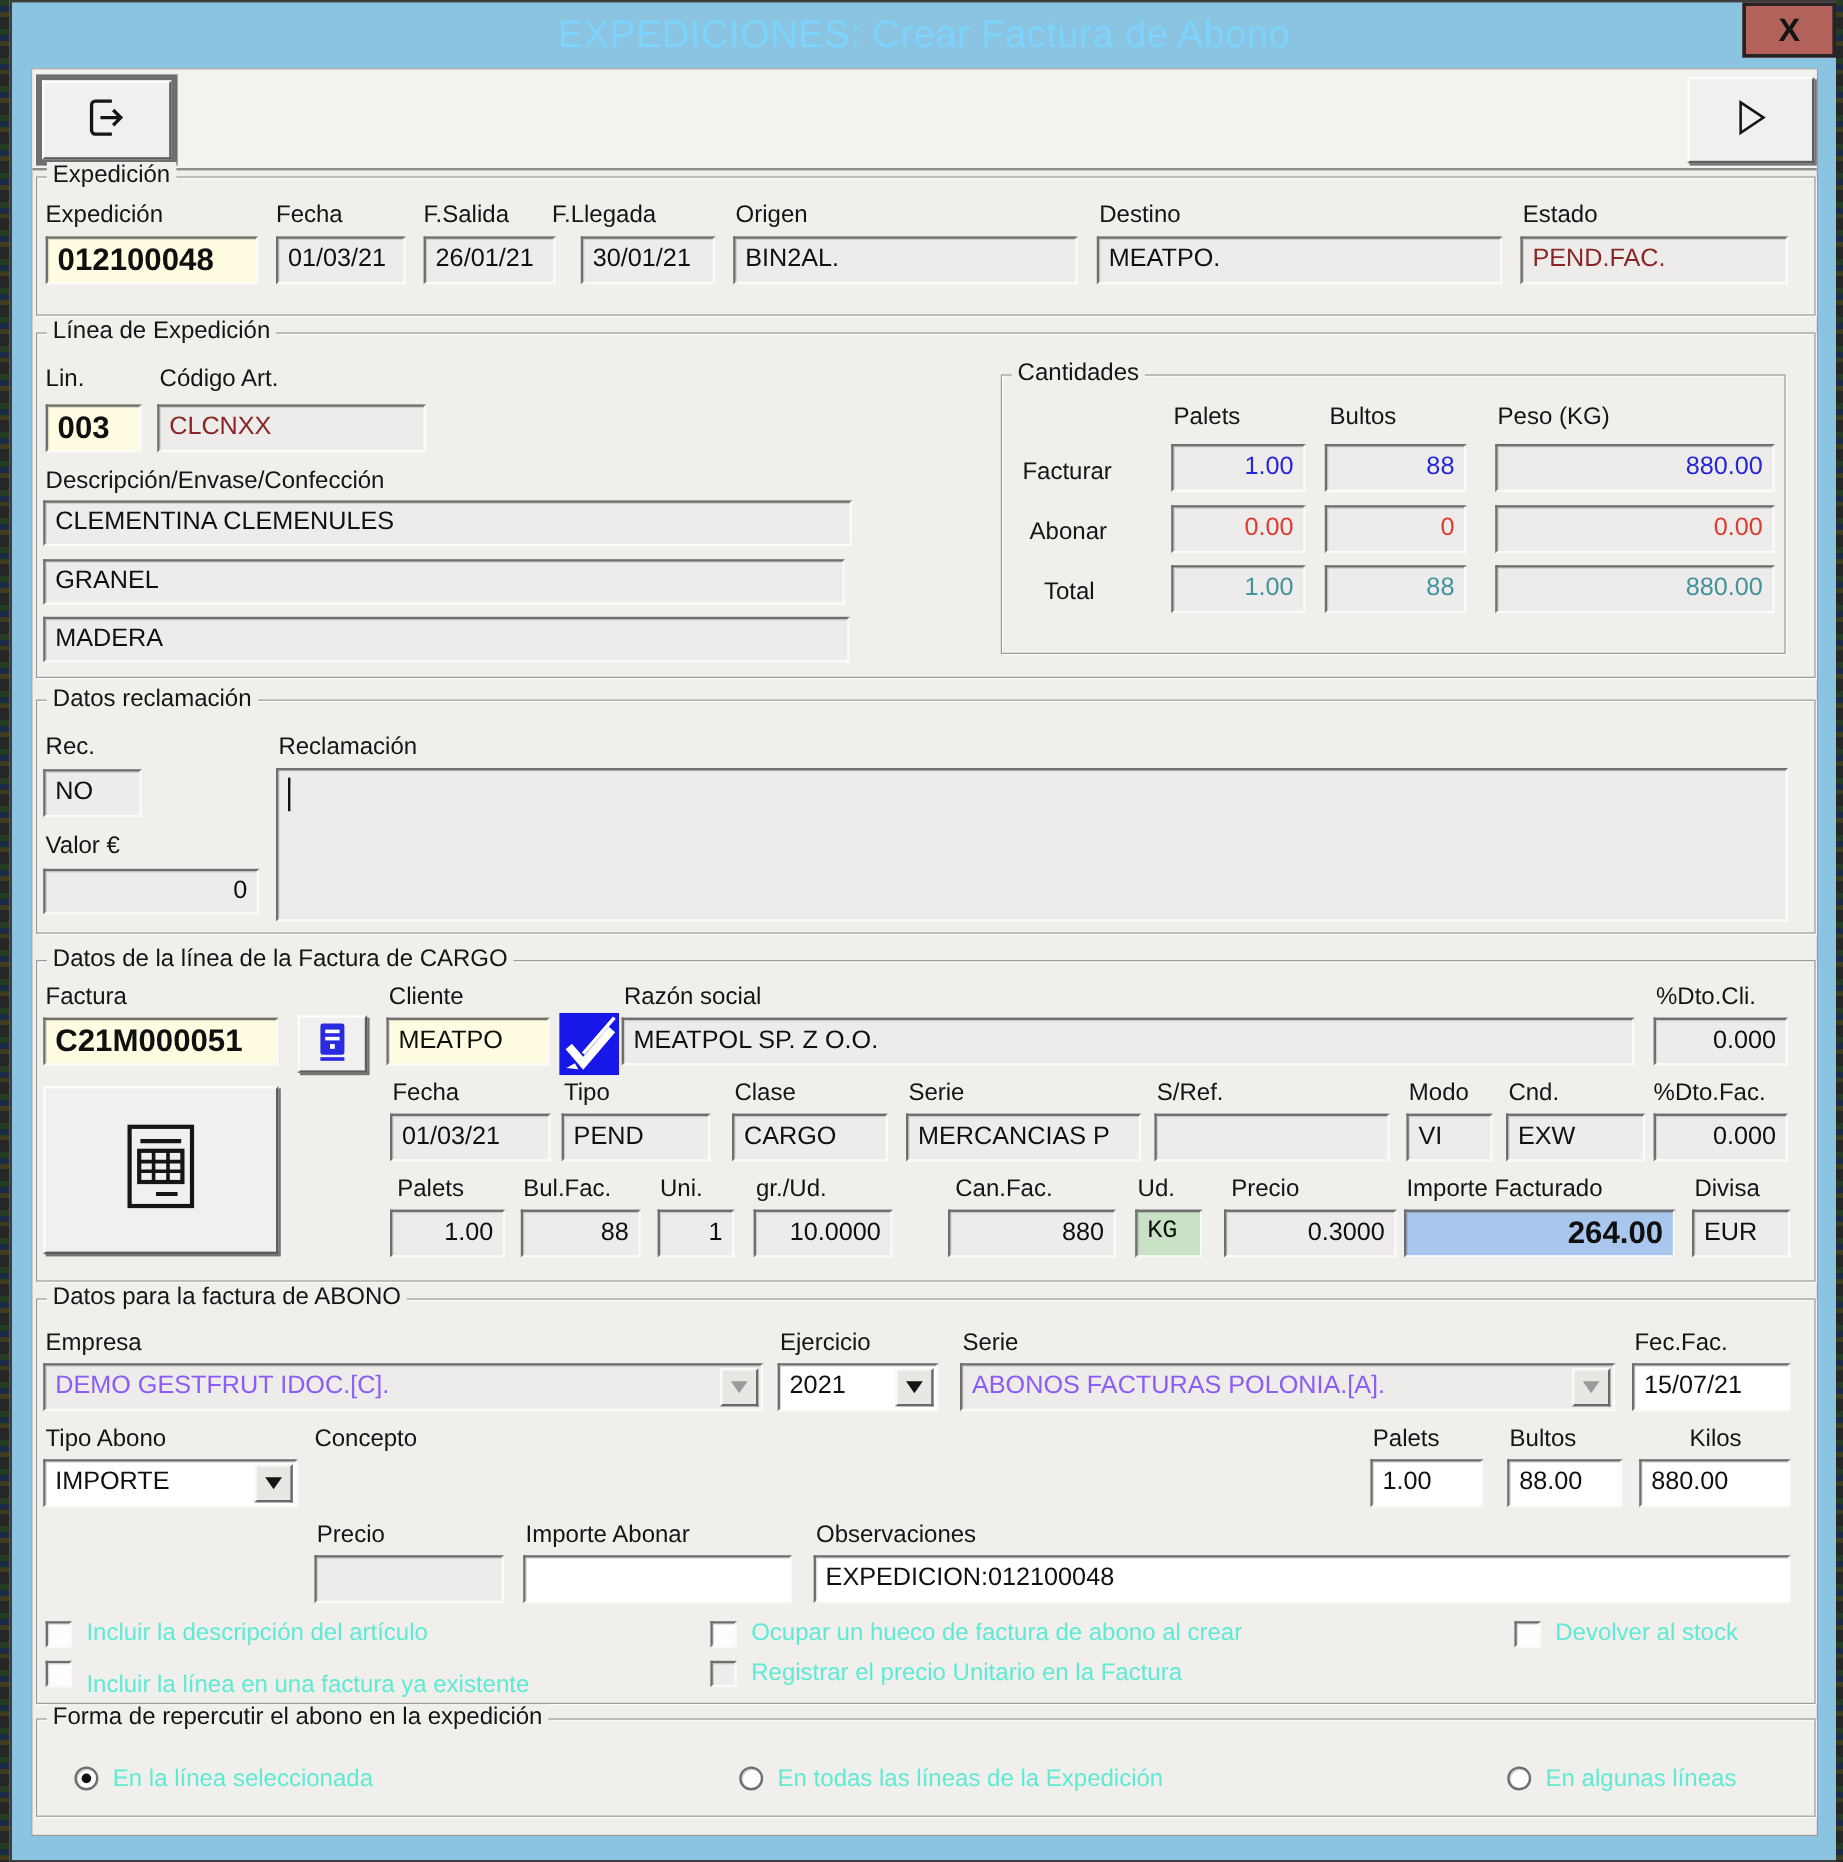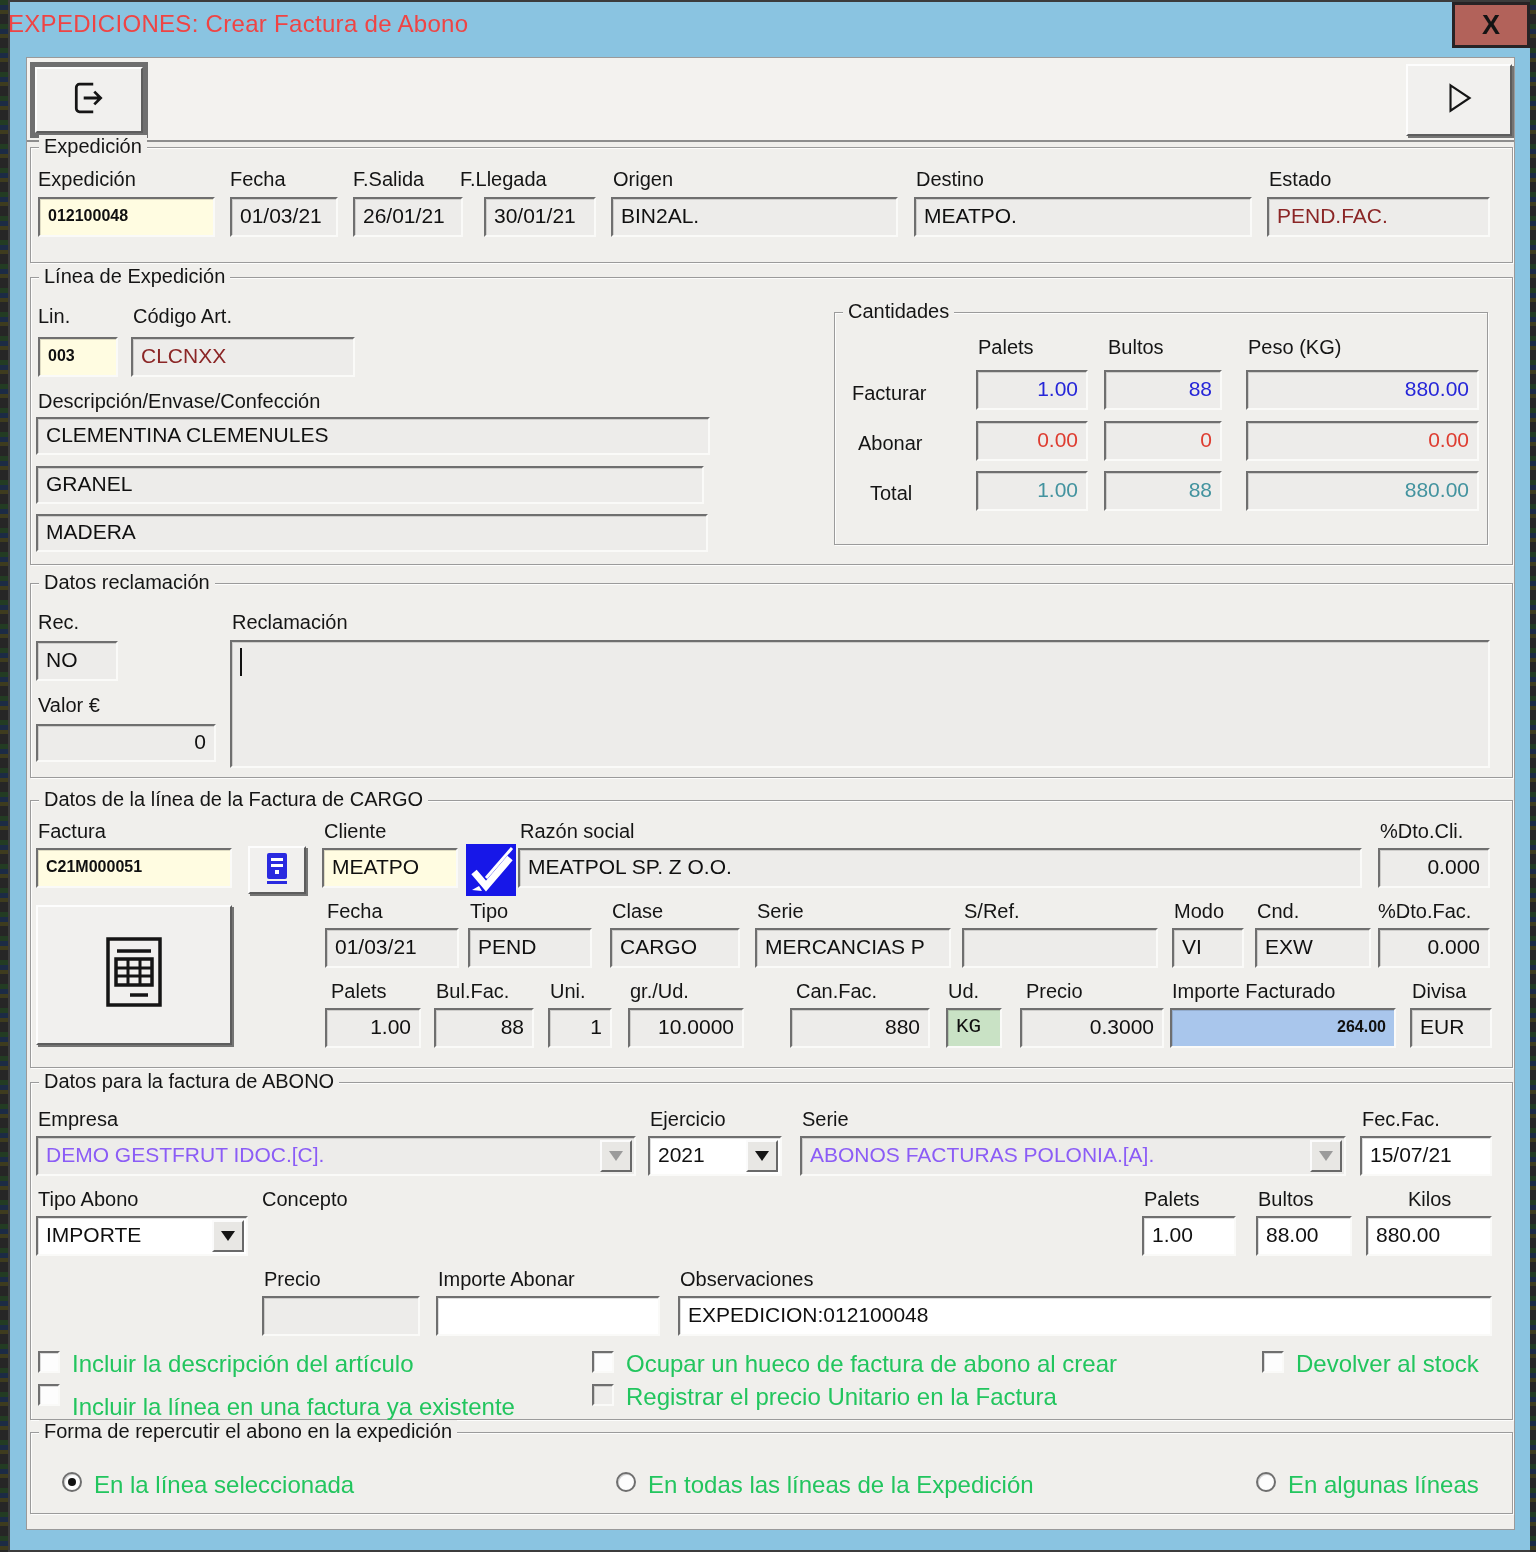--- a/index.html
+++ b/index.html
@@ -7,22 +7,22 @@
               font-family:"Liberation Sans", sans-serif; }
   .screen { position:absolute; left:0; top:0; width:1536px; height:1552px; }
 
   .desktop { position:absolute; top:0; height:1552px; width:9px;
     background:repeating-linear-gradient(180deg,#233c23 0 5px,#1c2b45 5px 10px,#3e3c1e 10px 14px,#262626 14px 24px); }
   .desktop.left { left:0; } .desktop.right { right:0; width:6px; }
 
   .win { position:absolute; left:8px; top:0; width:1524px; height:1552px;
          background:#8ac4e1; border:2px solid #3c3c3c; }
 
-  .titlebar-text { position:absolute; left:8px; top:10px; width:1524px; text-align:left;
-    font-size:24px; color:#ef4444; letter-spacing:.3px; }
+  .titlebar-text { position:absolute; left:8px; top:10px; width:1524px; text-align:center;
+    font-size:32px; color:#7dd3fc; letter-spacing:.3px; }
 
   .close-btn { position:absolute; left:1452px; top:2px; width:78px; height:46px;
     background:#b2625a; border:3px solid #272325; color:#141414; font-size:27px; font-weight:bold;
     display:flex; align-items:center; justify-content:center; }
 
   .client { position:absolute; left:26px; top:57px; width:1489px; height:1473px;
     background:#f0efec; border:1px solid #9a9a9a; }
 
   .toolbar { position:absolute; left:27px; top:58px; width:1487px; height:84px;
     background:#f3f2ef; border-bottom:2px solid #8d8d8d; }
@@ -42,38 +42,38 @@
   .fld { position:absolute; height:40px; border:2px solid;
     border-color:#6f6f6f #fafaf8 #fafaf8 #6f6f6f; background:#edecea;
     box-shadow:inset 1px 1px 0 rgba(0,0,0,.13);
     font-size:21px; line-height:34px; padding:0 8px; color:#101010;
     white-space:nowrap; overflow:hidden; }
   .fld.cream { background:#fffce1; }
   .fld.w { background:#ffffff; }
   .fld.green { background:#c9e2c5; }
   .fld.blue { background:#a9c6ec; }
   .fld.r { text-align:right; }
-  .fld.b { font-weight:bold; font-size:16px; }
+  .fld.b { font-weight:bold; font-size:26px; }
   .tred { color:#8b2626; }
   .vblue { color:#2626d8; }
   .vred  { color:#de3c30; }
   .vteal { color:#43939f; }
   .dis { color:#8b5cf6; }
 
   .ddbtn { position:absolute; right:2px; top:2px; bottom:2px; width:32px; background:#e8e7e4;
     border:2px solid; border-color:#fbfbfb #696969 #696969 #fbfbfb;
     display:flex; align-items:center; justify-content:center; }
   .tri { width:0; height:0; border-left:7px solid transparent; border-right:7px solid transparent;
          border-top:10px solid #151515; }
   .tri.g { border-top-color:#9b9b9b; }
 
   .cb { position:absolute; width:22px; height:22px; background:#fdfdfd; border:2px solid;
         border-color:#6f6f6f #fafaf8 #fafaf8 #6f6f6f; box-shadow:inset 1px 1px 0 rgba(0,0,0,.13); }
   .cb.dis { background:#eeedeb; }
-  .cblbl { position:absolute; font-size:24px; color:#22c55e; white-space:nowrap; }
+  .cblbl { position:absolute; font-size:20px; color:#5eead4; white-space:nowrap; }
   .radio { position:absolute; width:20px; height:20px; border-radius:50%; background:#fdfdfd;
     border:2px solid #6f6f6f; box-shadow:inset 1px 1px 0 rgba(0,0,0,.18);
     display:flex; align-items:center; justify-content:center; }
   .radio .dot { width:8px; height:8px; background:#111; border-radius:50%; }
 
   .caret { position:absolute; width:2px; height:28px; background:#111; }
 </style>
 </head>
 <body>
 

